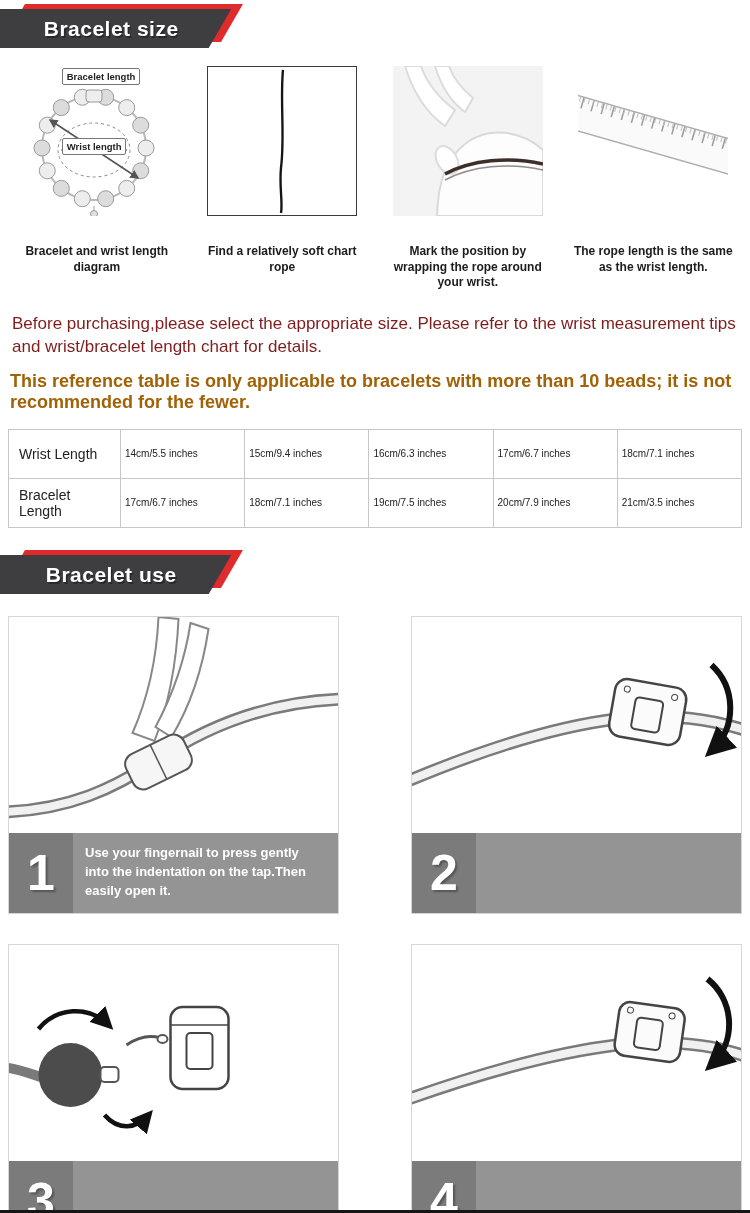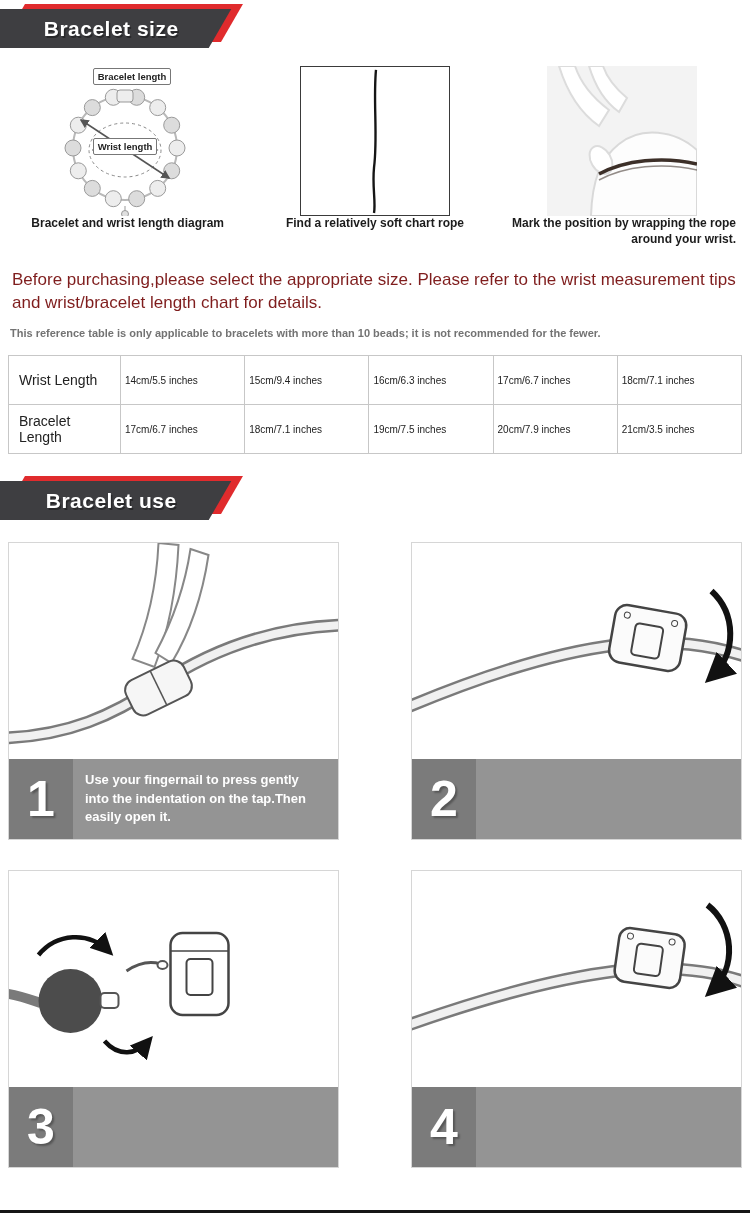--- a/index.html
+++ b/index.html
@@ -16,31 +16,31 @@
   .banner-text { transform:skewX(30deg); color:#fff; font-size:21px; font-weight:bold;
                  letter-spacing:.5px; padding-left:22px;
                  text-shadow:1.5px 1.5px 0 rgba(0,0,0,.35); }
 
   
   .measure-row { display:flex; margin:16px 4px 0 4px; }
   .m-col { flex:1; padding:0 8px; }
   .m-art { width:150px; height:150px; margin:0 auto; position:relative; }
   .m-art svg { display:block; }
   .rope-box { border:1px solid #3a3a3a; }
-  .m-caption { font-size:12px; font-weight:bold; margin-top:0; line-height:1.3; }
+  .m-caption { font-size:12px; font-weight:bold; margin-top:28px; line-height:1.3; }
   .cap-center { text-align:center; }
-  .cap-left { text-align:right; padding:0 2px; }
+  .cap-left { text-align:center; padding:0 2px; }
   .lbl { position:absolute; background:#fff; border:1px solid #777; font-size:9.5px;
          font-weight:bold; padding:2px 4px; border-radius:2px; white-space:nowrap; color:#222; }
   .lbl-bracelet { top:2px; left:40px; }
   .lbl-wrist { top:72px; left:40px; }
 
   
   .intro { margin:22px 12px 0 12px; font-size:17px; font-weight:normal; line-height:1.35; color:#7f1d1d; }
-  .note  { margin:12px 10px 0 10px; font-size:11px; font-weight:bold; color:#737373; }
+  .note  { margin:12px 10px 0 10px; font-size:18px; font-weight:bold; color:#a16207; }
 
   
   .size-table { width:calc(100% - 16px); margin:16px 8px 0 8px; border-collapse:collapse; }
   .size-table td { border:1px solid #c7c7c7; height:49px; font-size:10px; text-align:left;
                    color:#222; padding:2px 4px; }
   .size-table td.rowlabel { text-align:left; padding-left:10px; font-size:14px; width:112px; }
 
   
   .use-grid { display:grid; grid-template-columns:1fr 1fr; column-gap:72px; row-gap:30px;
               margin:20px 8px 0 8px; }
@@ -128,20 +128,32 @@
           <path d="M12,0 C20,26 32,46 52,60 L62,44 C46,32 34,18 28,0 Z" fill="#fff" stroke="#dcdcdc" stroke-width="2"></path>
           <path d="M42,0 C48,20 58,36 72,46 L80,32 C68,22 60,12 56,0 Z" fill="#fff" stroke="#dcdcdc" stroke-width="2"></path>
           <ellipse cx="54" cy="94" rx="10" ry="15" transform="rotate(-30 54 94)" fill="#fff" stroke="#dcdcdc" stroke-width="2"></ellipse>
           <path d="M52,108 C78,94 116,90 150,98" fill="none" stroke="#3c2f28" stroke-width="3.5"></path>
           <path d="M52,114 C78,100 116,96 150,104" fill="none" stroke="#3c2f28" stroke-width="1.5" opacity=".55"></path>
         </svg>
       </div>
       <div class="m-caption cap-left">Mark the position by wrapping the rope around your wrist.</div>
     </div>
 
+    <div class="m-col">
+      <div class="m-art">
+        <svg viewBox="0 0 150 150" width="150" height="150">
+          <g transform="rotate(16 75 75)">
+            <rect x="-30" y="52" width="215" height="34" fill="#fafafa" stroke="#adadad" stroke-width="1.5"></rect>
+            <line x1="-25" y1="58" x2="182" y2="58" stroke="#9a9a9a" stroke-width="11" stroke-dasharray="1.5 9"></line>
+            <line x1="-21" y1="55" x2="182" y2="55" stroke="#bdbdbd" stroke-width="5" stroke-dasharray="1 3.6"></line>
+          </g>
+        </svg>
+      </div>
+      <div class="m-caption cap-left">The rope length is the same as the wrist length.</div>
+    </div>
   </div>
 
   <p class="intro">Before purchasing,please select the appropriate size. Please refer to the wrist measurement tips and wrist/bracelet length chart for details.</p>
   <p class="note">This reference table is only applicable to bracelets with more than 10 beads; it is not recommended for the fewer.</p>
 
   <table class="size-table">
     <tbody>
       <tr>
         <td class="rowlabel">Wrist Length</td>
         <td>14cm/5.5 inches</td>

